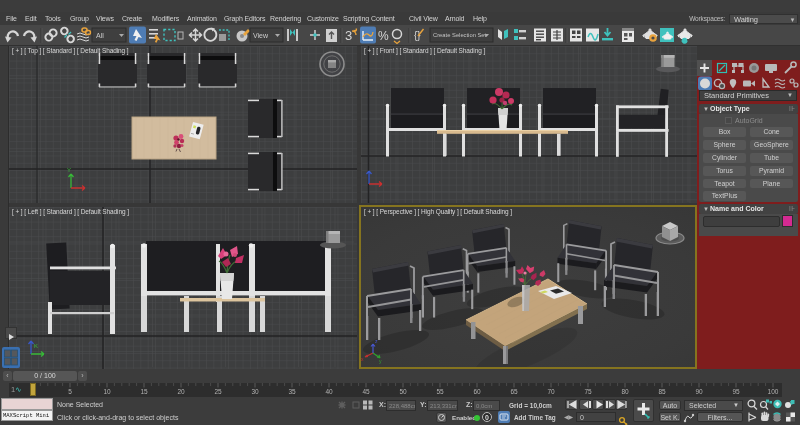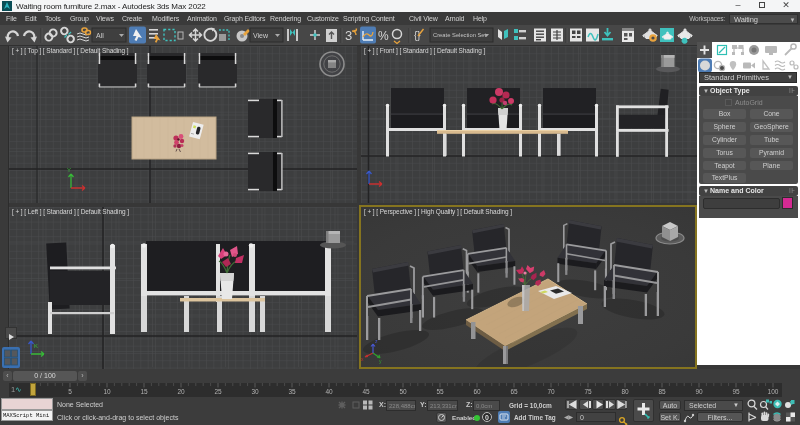--- a/index.html
+++ b/index.html
@@ -33,48 +33,38 @@
 #leftstrip { left:0; top:46px; width:9px; height:323px; background:#3a3a3a; border-right:1px solid #2c2c2c;}
 .vp { position:absolute; background:#3c3d3f; overflow:hidden; }
 .vplabel { position:absolute; left:3px; top:1px; font-size:6.5px; color:#d8d8d8; z-index:5;
   letter-spacing:-0.1px; }
 #vpTL { left:9px; top:46px; width:348px; height:157px; }
 #vpTR { left:361px; top:46px; width:336px; height:157px; }
 #vpBL { left:9px; top:207px; width:348px; height:162px; }
 #vpBR { left:359px; top:205px; width:338px; height:164px; border:2px solid #85741f; background:#3a3a3a;}
 
 
-#panel { left:697px; top:42px; width:103px; height:323px; background:#ffffff; }
+#panel { left:697px; top:60px; width:103px; height:323px; background:#7f1d1d; }
 
 
 #sliderrow { left:0; top:369px; width:800px; height:14px; background:#3c3c3c; }
 #ruler { left:9px; top:383px; width:773px; height:14px; background:#2d2d2d; }
 #statusbar { left:0; top:397px; width:800px; height:28px; background:#3c3c3c; }
 
 .btn { background:#555; border:1px solid #2f2f2f; border-radius:2px; color:#cfcfcf; }
 .pbtn { position:absolute; width:43px; height:9.5px; background:#575757; border-radius:2px;
   color:#d0d0d0; font-size:6.8px; text-align:center; line-height:9.5px; }
 .coordf { position:absolute; top:2.5px; height:11px; background:#4a4a4a;
   border:1px solid #2d2d2d; color:#8a8a8a; font-size:6px; line-height:10px; padding-left:2px; overflow:hidden; }
 .pb { position:absolute; width:12px; height:11px; background:#4e4e4e; border:1px solid #2f2f2f;
   border-radius:2px; color:#ddd; font-size:6px; text-align:center; line-height:10px; }
 </style>
 </head>
 <body>
 <div id="root">
-  <div id="titlebar" class="abs">
-    <svg class="abs" style="left:2px;top:1px" width="10" height="10" viewBox="0 0 10 10">
-      <rect x="0" y="0" width="10" height="10" fill="#0a4d56"></rect>
-      <path d="M2 8 L5 1 L8 8 L5 6 Z" fill="#2cb5c0"></path>
-    </svg>
-    <span id="titletext">Waiting room furniture 2.max - Autodesk 3ds Max 2022</span>
-    <div class="winbtn" style="right:55px">–</div>
-    <div class="winbtn" style="right:31px"><span style="display:inline-block;width:6px;height:6px;border:1px solid #444;margin-top:2px"></span></div>
-    <div class="winbtn" style="right:7px">✕</div>
-  </div>
 
   <div id="menubar" class="abs">
     <span class="mi" style="left:6px">File</span>
     <span class="mi" style="left:25px">Edit</span>
     <span class="mi" style="left:45px">Tools</span>
     <span class="mi" style="left:70px">Group</span>
     <span class="mi" style="left:96px">Views</span>
     <span class="mi" style="left:122px">Create</span>
     <span class="mi" style="left:152px">Modifiers</span>
     <span class="mi" style="left:187px">Animation</span>

